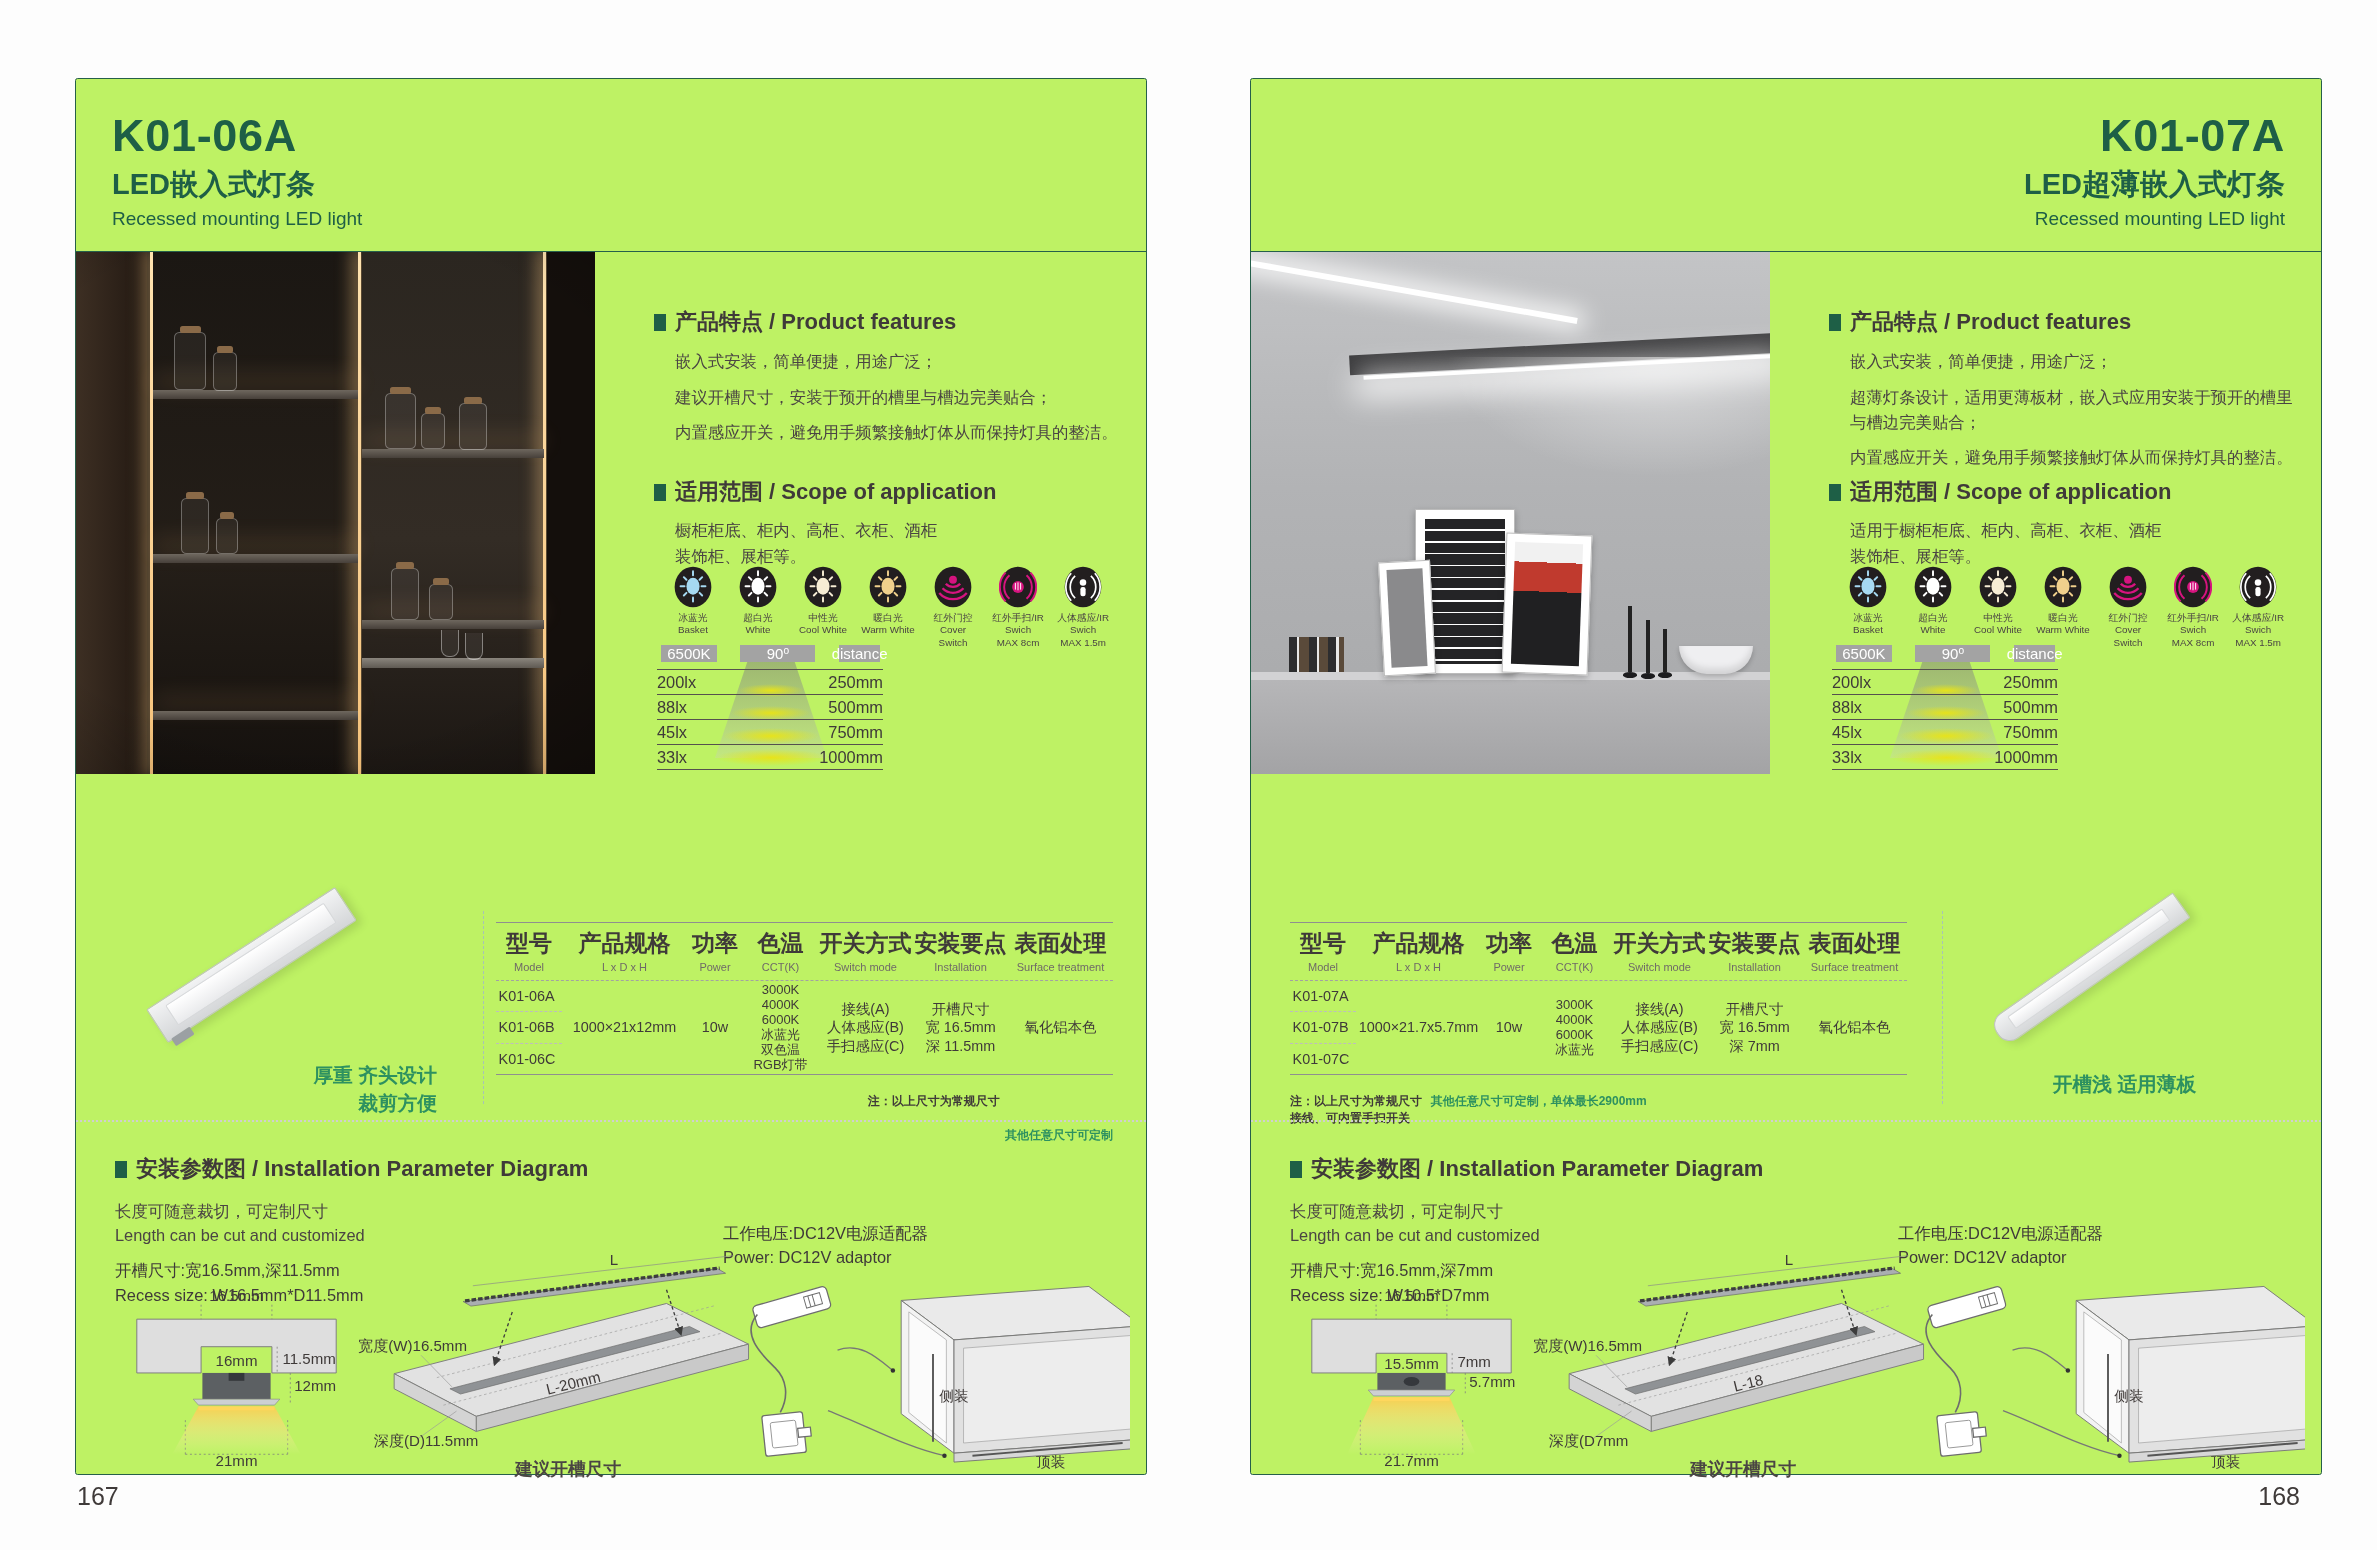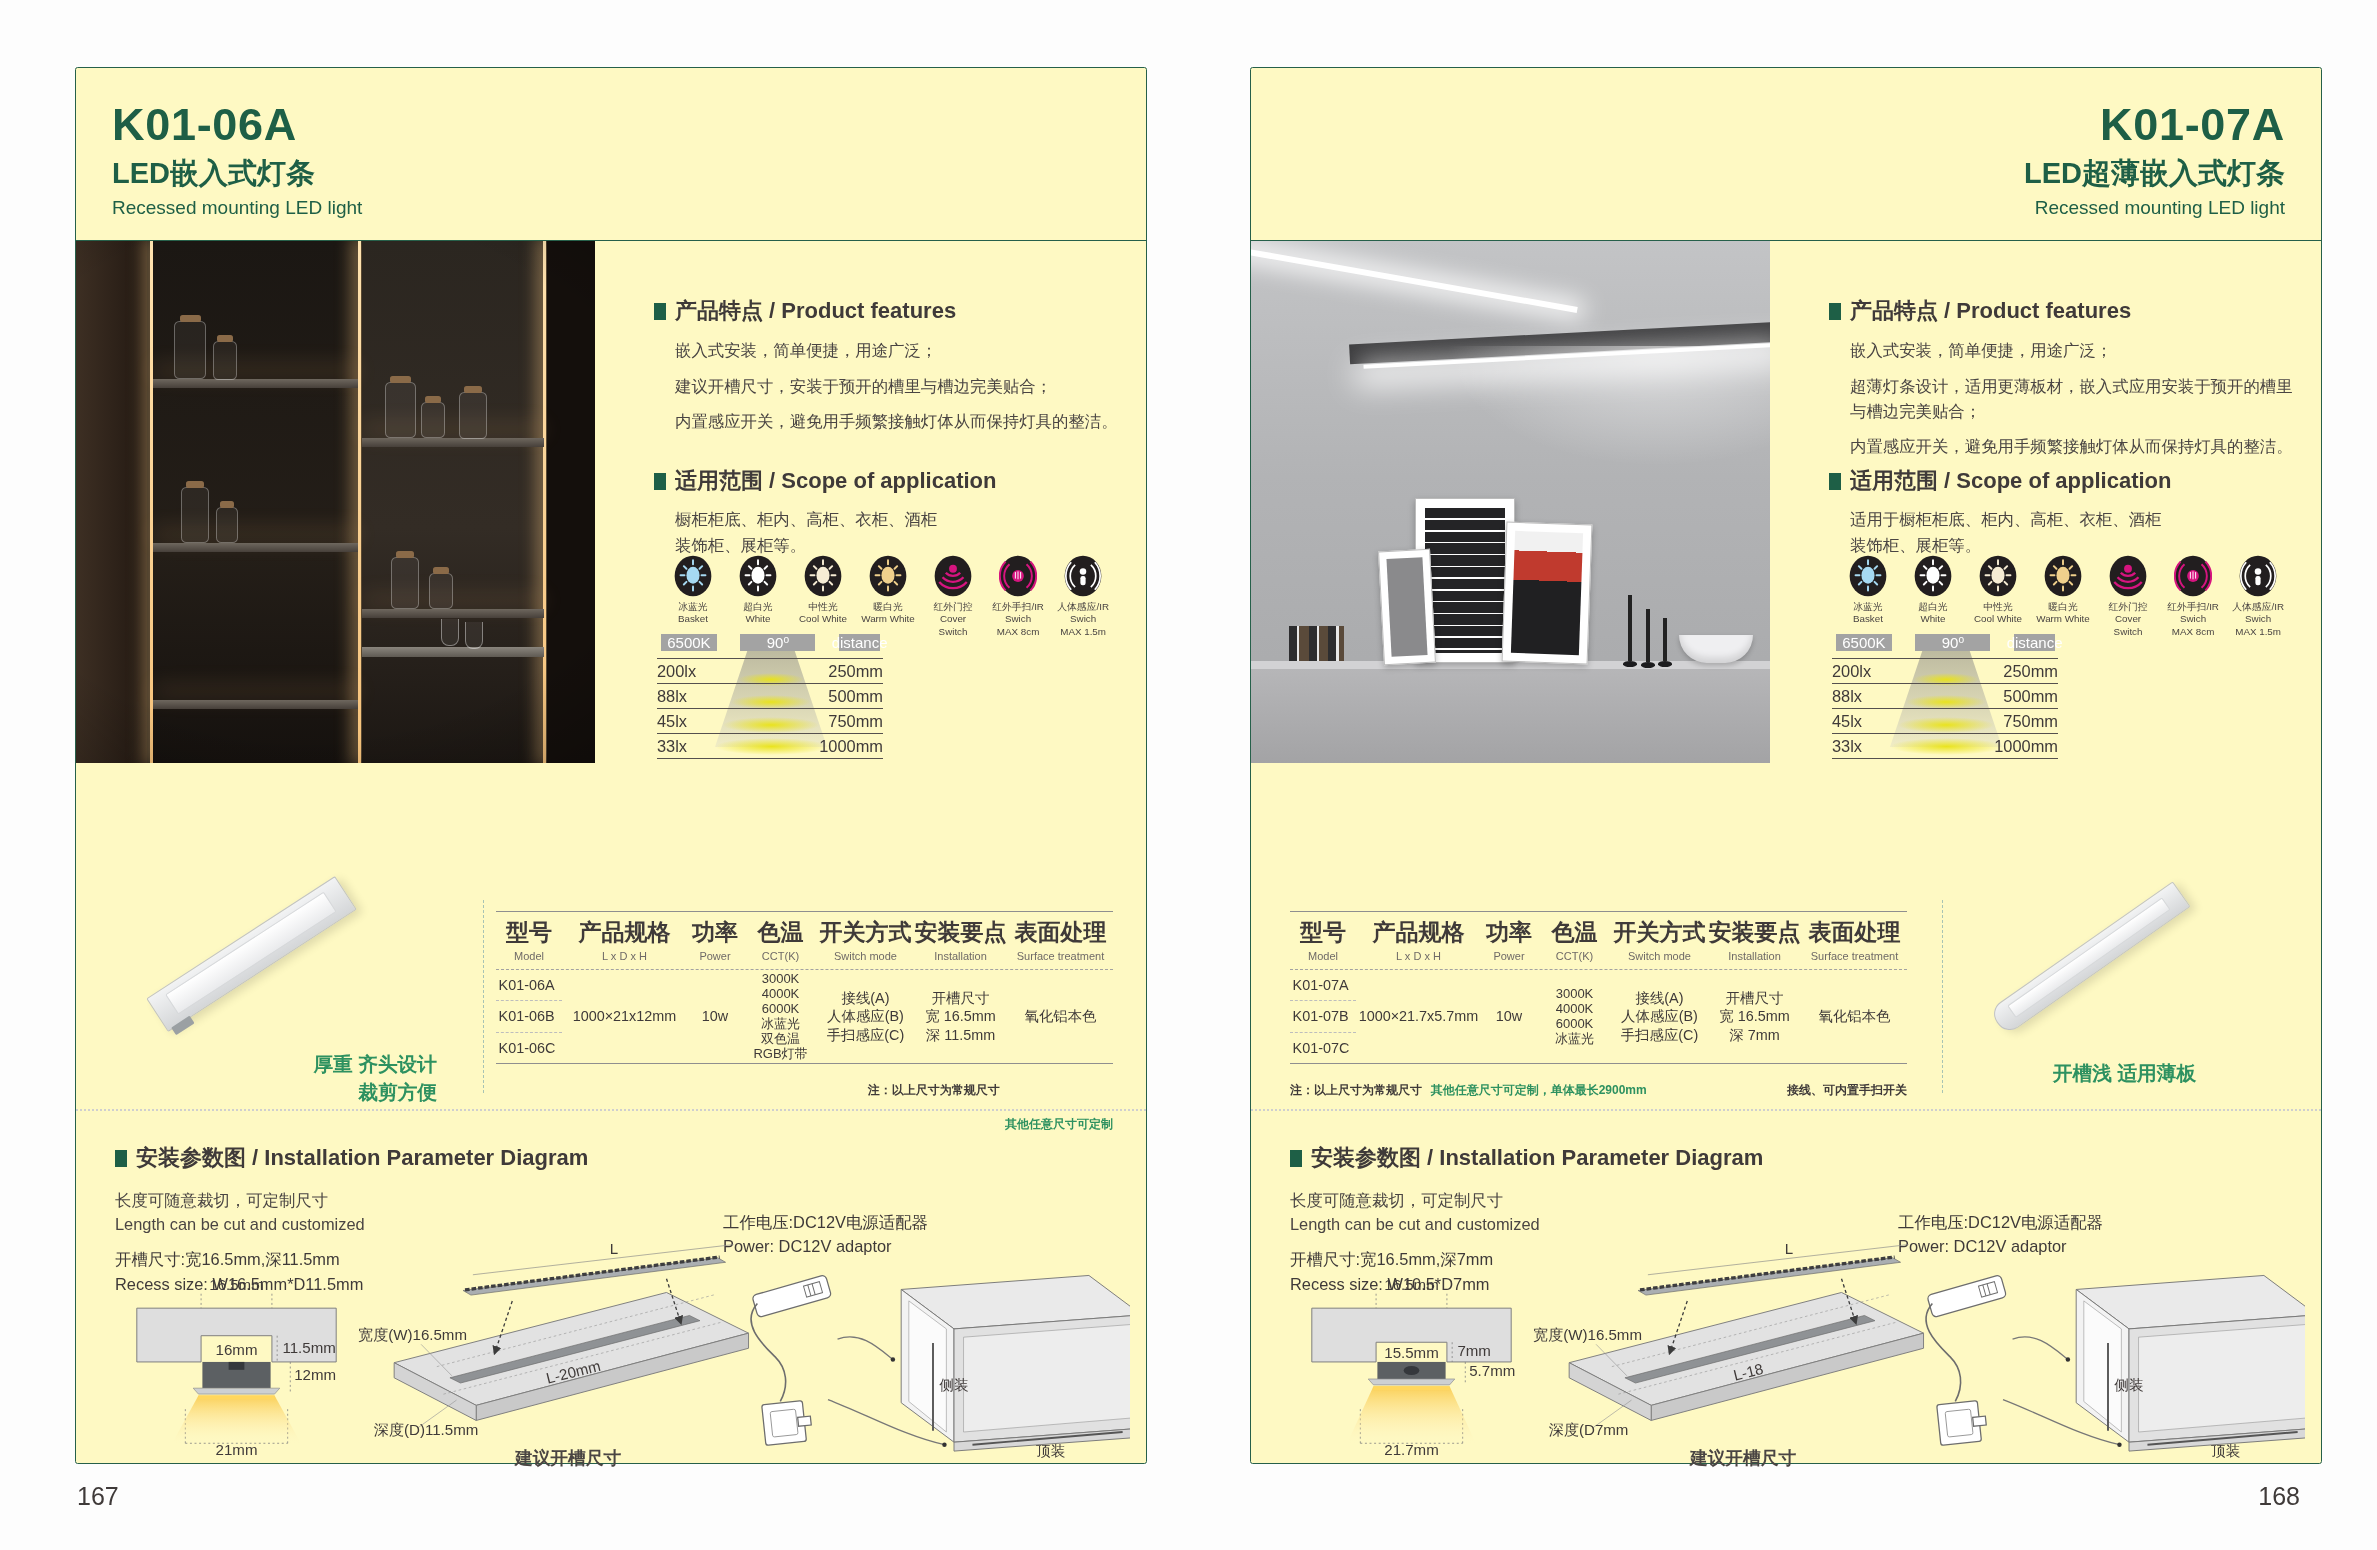--- a/index.html
+++ b/index.html
@@ -1,19 +1,19 @@
 <!DOCTYPE html>
 <html style="font-size:10.5px"><head>
 <meta charset="utf-8">
 <style>
   html,body{margin:0;padding:0;background:#ffffff;}
   .sheet{position:relative;width:2377px;height:1550px;background:#fdfdfd;overflow:hidden;
          font-family:"Liberation Sans","DejaVu Sans",sans-serif;color:#3f3a39;}
-  .panel{position:absolute;top:67px;width:1070px;height:1395px;border:1.3px solid #26604a;
-         border-radius:2.6px;background:#fef9c3;}
+  .panel{position:absolute;top:78px;width:1070px;height:1395px;border:1.3px solid #26604a;
+         border-radius:2.6px;background:#bef264;}
   .panel.pl{left:75px;} .panel.pr{left:1250px;}
   .pre{white-space:pre-line;}
 
   
   .hdr{position:absolute;top:34px;left:36px;right:36px;color:#1e5f46;}
   .pr .hdr{text-align:right;}
   .hdr .code{font-size:45px;font-weight:bold;letter-spacing:0.7px;line-height:1;}
   .hdr .cn{font-size:29px;font-weight:bold;margin-top:6.6px;}
   .hdr .en{font-size:19px;margin-top:3.9px;}
   .hdr-rule{position:absolute;top:172px;left:0;right:0;border-top:1.3px solid #26604a;}
@@ -106,21 +106,21 @@
   .tbl-body{display:grid;grid-template-columns:66px 125px 56px 75px 95px 95px 105px;
             border-bottom:1.3px solid #8f8f8f;height:93px;}
   .models{display:flex;flex-direction:column;}
   .model{flex:1;display:flex;align-items:center;font-size:14.4px;padding-left:2.6px;border-bottom:1.3px dashed #bdbdbd;}
   .model:last-child{border-bottom:none;}
   .cellc{display:flex;align-items:center;justify-content:center;text-align:center;
          font-size:14.4px;line-height:18.4px;color:#3f3a39;}
   .cellc.cct{font-size:13px;line-height:15px;}
   .note{position:absolute;top:1014px;width:617px;font-size:12px;font-weight:bold;display:flex;}
   .note-l{left:420px;justify-content:flex-end;}
-  .note-r{left:39px;justify-content:space-between;}
+  .note-r{left:39px;justify-content:space-between;flex-direction:column;}
   .note .g{color:#2d9160;margin-left:5.3px;margin-top:34px;}
   .dotted{position:absolute;top:1041px;left:0;right:0;border-top:2px dotted #cfcfcf;}
 
   
   .inst-h{left:39px;top:1075px;}
   .cut{position:absolute;left:39px;top:1120px;font-size:16.4px;line-height:24px;color:#4a4543;}
   .recess{position:absolute;left:39px;top:1179px;font-size:16.4px;line-height:25px;color:#3f3a39;}
   .powertxt{position:absolute;left:647px;top:1143px;font-size:16.4px;line-height:23.6px;color:#3f3a39;}
   .cross{position:absolute;left:49px;top:1211px;width:223px;height:179px;}
   .iso{position:absolute;left:282px;top:1170px;width:407px;height:231px;}

